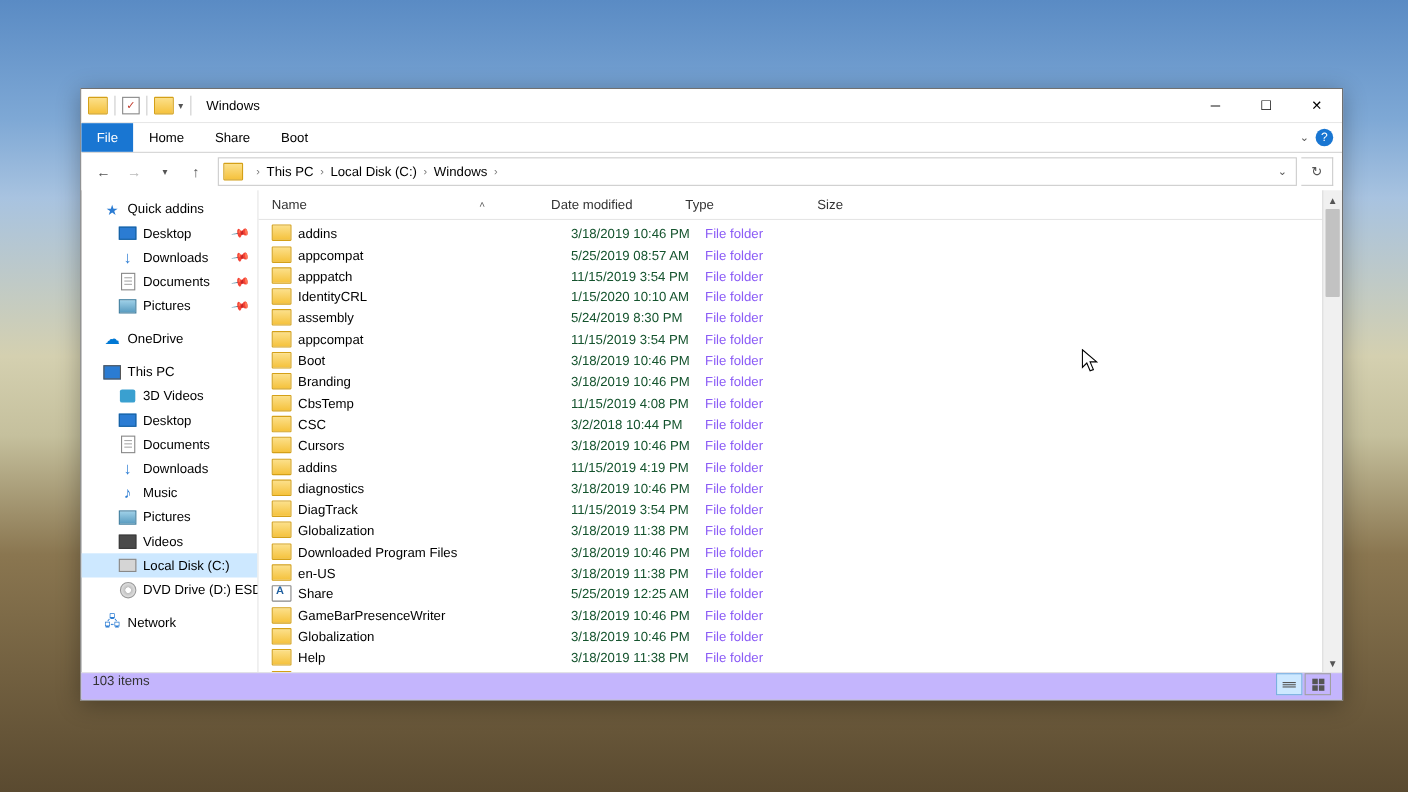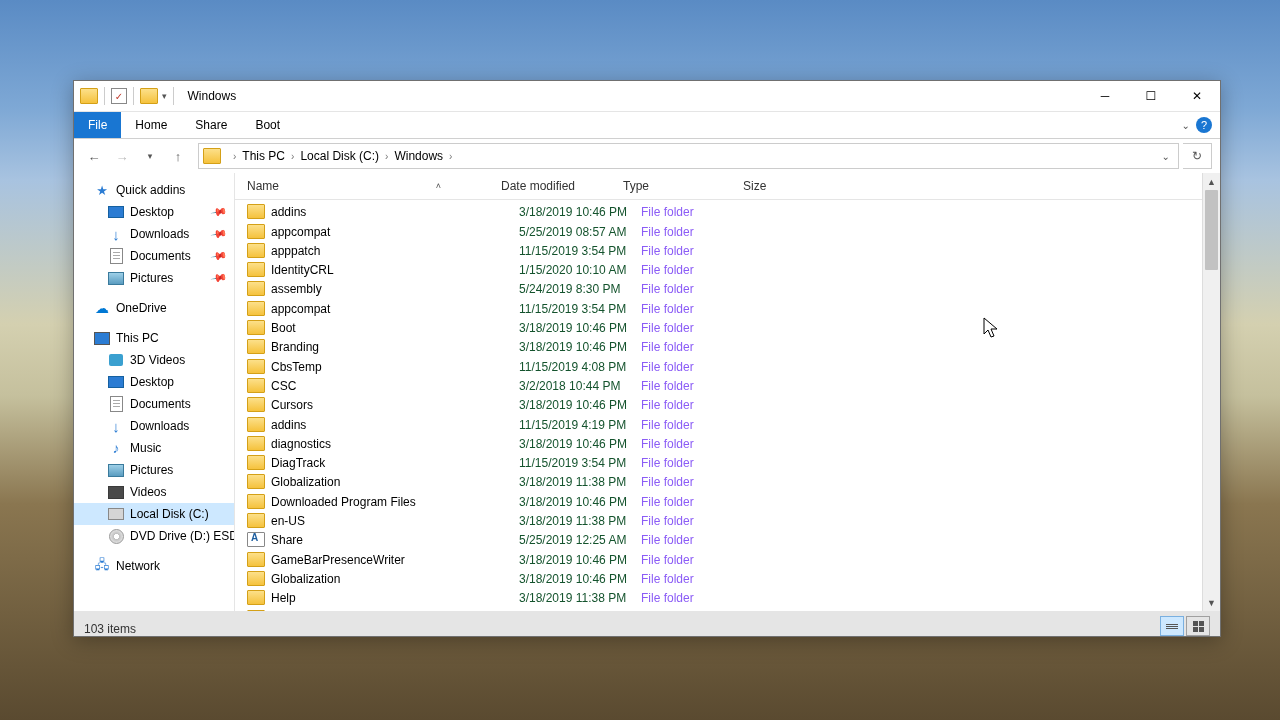--- a/index.html
+++ b/index.html
@@ -71,21 +71,21 @@
 .fico.font{background:#fff;border:1px solid #888;position:relative}
 .fico.font::after{content:"A";position:absolute;left:3px;top:-1px;font-size:10px;color:#2060a0;font-weight:bold}
 .c-name{width:248px;white-space:nowrap;overflow:hidden}
 .c-date{width:122px;color:#14532d}
 .c-type{width:120px;color:#8b5cf6}
 .scroll{position:absolute;right:0;top:0;bottom:0;width:17px;background:#f0f0f0;border-left:1px solid #ddd}
 .scroll-up,.scroll-dn{height:17px;display:flex;align-items:center;justify-content:center;font-size:9px;color:#555}
 .scroll-dn{position:absolute;bottom:0;left:0;right:0}
 .thumb{position:absolute;top:17px;left:2px;right:2px;height:80px;background:#c2c2c2;border-radius:1px}
 
-.status{height:24px;border-top:1px solid #e5e5e5;display:flex;align-items:flex-end;padding:0 10px;font-size:12px;color:#333;background:#e5e5e5}
+.status{height:24px;border-top:1px solid #e5e5e5;display:flex;align-items:flex-start;padding:0 10px;font-size:12px;color:#333;background:#c4b5fd}
 .status-views{margin-left:auto;display:flex;gap:2px}
 .sv{width:22px;height:18px;border:1px solid #a0a0a0;display:flex;align-items:center;justify-content:center}
 .sv.active{background:#cde8ff;border-color:#7ab0e0}
 .sv-det{display:flex;flex-direction:column;gap:1px}
 .sv-det span{width:12px;height:1px;background:#555}
 .sv-ico{display:grid;grid-template-columns:repeat(2,5px);gap:1px}
 .sv-ico span{width:5px;height:5px;background:#555}
 .cursor{position:absolute;left:983px;top:317px;pointer-events:none}
 </style>
 </head>

